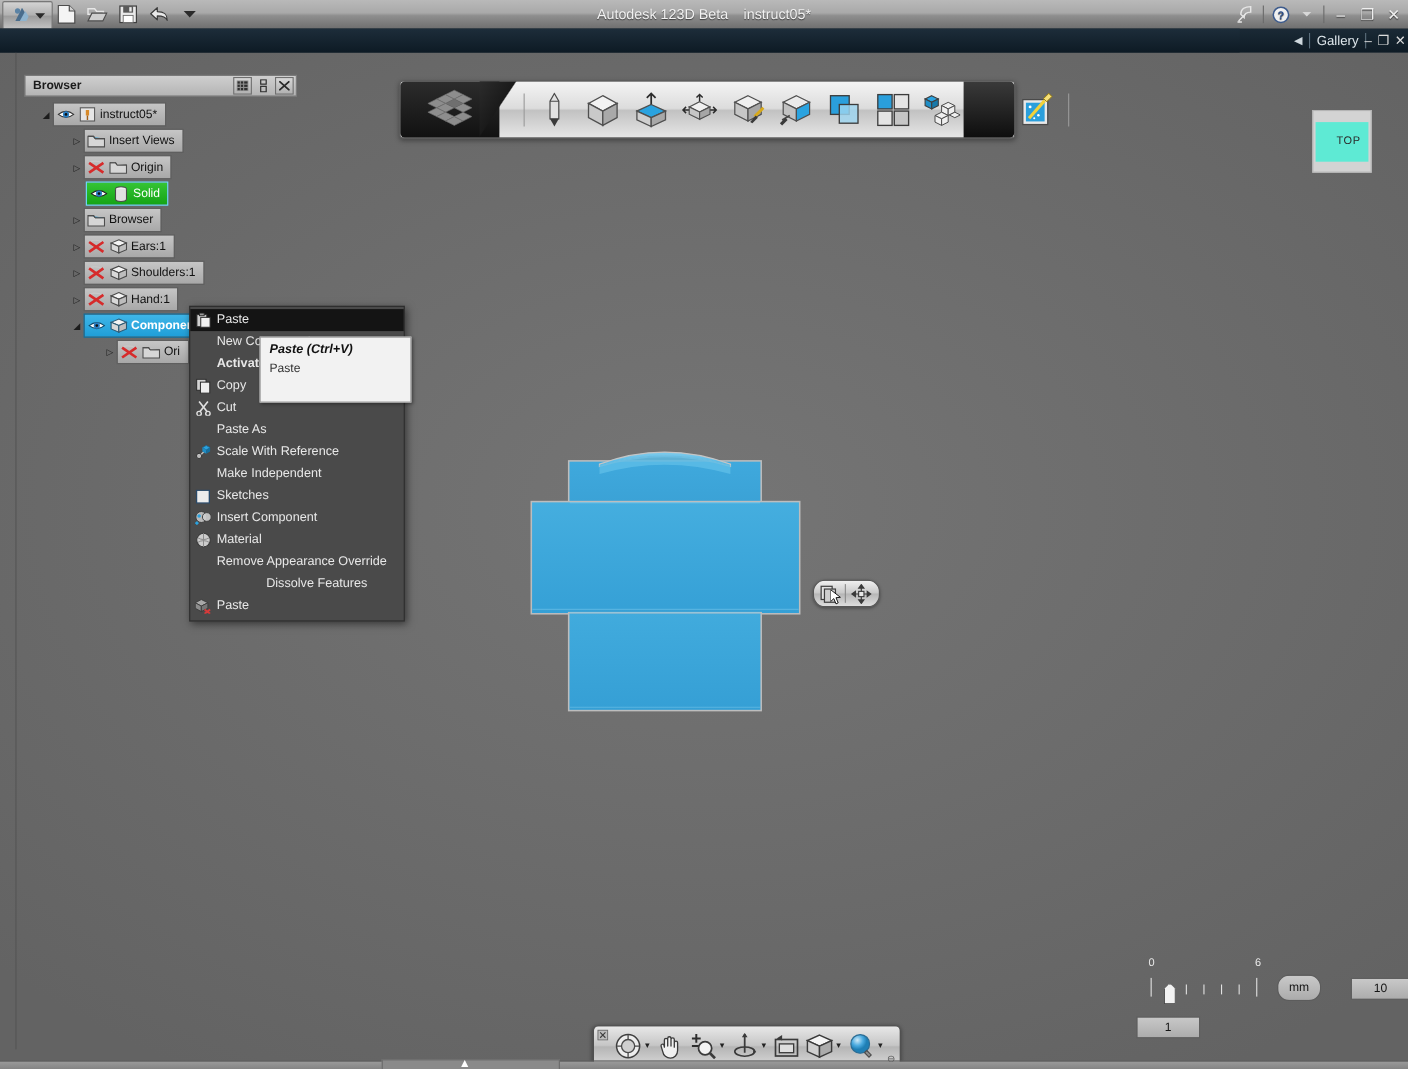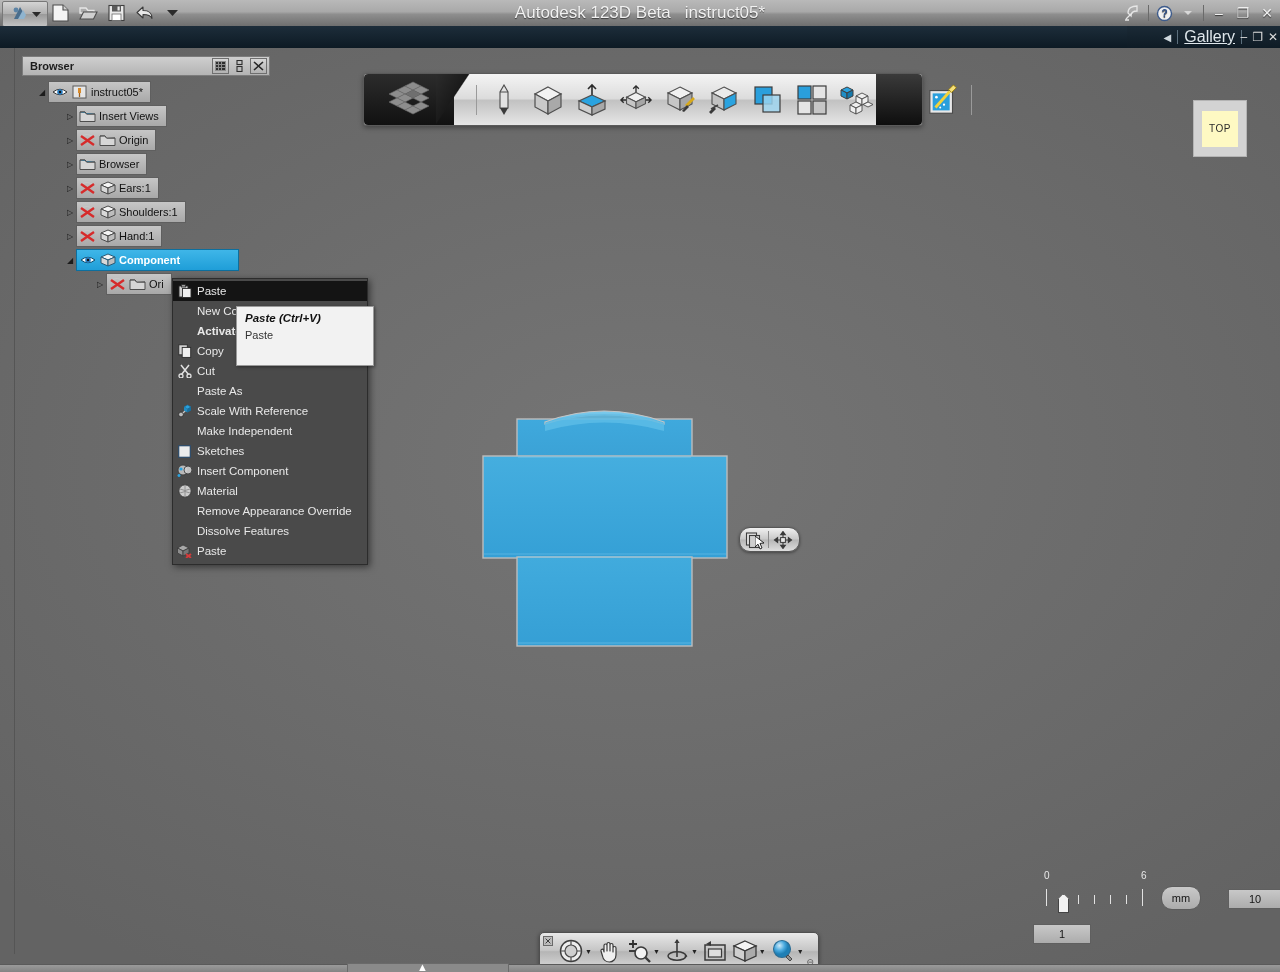--- a/index.html
+++ b/index.html
@@ -20,55 +20,55 @@
   .tb-app-btn{
     position:absolute;left:2px;top:1px;width:44px;height:24px;
     background:linear-gradient(to bottom,#d4d4d4,#b0b0b0 50%,#9a9a9a 51%,#c2c2c2);
     border:1px solid #787878;border-radius:2px;
     display:flex;align-items:center;justify-content:center;gap:2px;
   }
   .tb-icons{position:absolute;left:50px;top:2px;height:22px;display:flex;align-items:center;gap:8px;}
   .tb-icons .ic{width:20px;height:20px;display:flex;align-items:center;justify-content:center;}
   .tb-title{
     position:absolute;left:0;top:0;width:1280px;height:26px;line-height:26px;
-    text-align:center;color:#f2f2f2;font-size:17px;
+    text-align:center;color:#f2f2f2;font-size:13px;
     text-shadow:0 1px 1px rgba(0,0,0,.55);pointer-events:none;
   }
   .tb-title .doc{margin-left:14px;}
   .tb-right{position:absolute;right:4px;top:0;height:26px;display:flex;align-items:center;gap:6px;}
   .tb-sep{width:1px;height:16px;background:#6a6a6a;}
   .winbtn{width:18px;height:18px;display:flex;align-items:center;justify-content:center;
     color:#efefef;font-size:14px;text-shadow:0 1px 1px #333;}
 
   
   .gallerybar{
     position:absolute;left:0;top:26px;width:1280px;height:22px;
     background:linear-gradient(to bottom,#1b2a36,#0e1b25);
   }
   .gallerybar .left-fill{
     position:absolute;left:0;top:0;width:1127px;height:22px;
     background:linear-gradient(to bottom,#1d2d3a,#0d1a24);
   }
   .gallery-grp{position:absolute;right:38px;top:0;height:22px;display:flex;align-items:center;gap:6px;}
   .gallery-grp .arr{color:#cfd8de;font-size:10px;}
   .gallery-grp .bar{width:1px;height:14px;background:#5c6f7d;}
-  .gallery-grp .lbl{color:#dfe7ec;font-size:16px;text-decoration:underline;}
+  .gallery-grp .lbl{color:#dfe7ec;font-size:12px;}
   .panel-winbtns{position:absolute;right:2px;top:2px;height:18px;display:flex;align-items:center;gap:5px;}
   .panel-winbtns span{color:#dcdcdc;font-size:12px;}
 
   
   .viewport{
     position:absolute;left:0;top:48px;width:1280px;height:916px;
     background:
       radial-gradient(ellipse 900px 600px at 50% 45%, #757575 0%, #6d6d6d 45%, #636363 100%);
   }
   .vp-inner-border{position:absolute;left:14px;top:0;right:0;bottom:10px;border-left:1px solid #555;}
 
   
-  .browser{position:absolute;left:22px;top:56px;width:248px;}
+  .browser{position:absolute;left:22px;top:68px;width:248px;}
   .browser-hdr{
     position:relative;width:246px;height:18px;
     background:linear-gradient(to bottom,#cfcfcf,#b4b4b4);
     border:1px solid #7c7c7c;
     display:flex;align-items:center;
   }
   .browser-hdr .ttl{font-size:11px;font-weight:bold;color:#1c1c1c;margin-left:7px;}
   .hdr-btns{position:absolute;right:2px;top:1px;display:flex;align-items:center;gap:3px;}
   .hdr-btn{width:15px;height:14px;display:flex;align-items:center;justify-content:center;
     background:linear-gradient(to bottom,#d6d6d6,#b2b2b2);border:1px solid #6f6f6f;}
@@ -117,23 +117,23 @@
   .rb-sep{width:1px;height:30px;background:#9a9a9a;}
   .rb-btn{width:34px;height:34px;display:flex;align-items:center;justify-content:center;}
 
   
   .viewcube{
     position:absolute;left:1193px;top:100px;width:52px;height:55px;
     background:#d3d3d3;border:1px solid #b4b4b4;
     display:flex;align-items:center;justify-content:center;
   }
   .viewcube .inner{
-    width:36px;height:36px;background:#fef9c3;
+    width:36px;height:36px;background:#5eead4;
     display:flex;align-items:center;justify-content:center;
-    font-size:10px;color:#2b2b2b;letter-spacing:.5px;
+    font-size:10px;color:#2b2b2b;letter-spacing:.5px;padding-left:12px;
   }
 
   
   .model{position:absolute;left:0;top:0;width:1280px;height:916px;pointer-events:none;}
 
   
   .minitb{
     position:absolute;left:739px;top:527px;width:59px;height:23px;
     background:linear-gradient(to bottom,#f0f0f0,#c9c9c9 48%,#b6b6b6 52%,#dedede);
     border:1px solid #565656;border-radius:11px;
@@ -715,20 +715,38 @@
           <span class="ticon">
             <svg width="17" height="14" viewBox="0 0 17 14">
               <path d="M1 3 H6 L7.6 5 H16 V12.5 H1 Z" fill="#d6d6d6" stroke="#4d4d4d" stroke-width="1"></path>
               <path d="M1 3 H6 L7.6 5 H16" fill="#cfcfcf" stroke="#4d4d4d" stroke-width="1"></path>
             </svg>
           </span>
           <span class="lbl">Origin</span>
         </span>
       </div>
 
+      <div class="trow" style="padding-left:56px;">
+        <span class="tnode selgreen">
+          <span class="ticon">
+            <svg width="16" height="12" viewBox="0 0 16 12">
+              <path d="M1 6 Q8 0.5 15 6 Q8 11.5 1 6 Z" fill="#ffffff" stroke="#222" stroke-width="1"></path>
+              <circle cx="8" cy="6" r="2.8" fill="#2a7fc4"></circle>
+                <circle cx="8" cy="6" r="1.2" fill="#111"></circle>
+            </svg>
+          </span>
+          <span class="ticon">
+            <svg width="14" height="15" viewBox="0 0 14 15">
+              <ellipse cx="7" cy="3" rx="5" ry="2.2" fill="#f0f0f0" stroke="#4a4a4a" stroke-width="1"></ellipse>
+              <path d="M2 3 V12 A5 2.2 0 0 0 12 12 V3" fill="#e0e0e0" stroke="#4a4a4a" stroke-width="1"></path>
+            </svg>
+          </span>
+          <span class="lbl">Solid</span>
+        </span>
+      </div>
 
       <div class="trow" style="padding-left:42px;">
         <span class="twist">▷</span>
         <span class="tnode">
           <span class="ticon">
             <svg width="17" height="14" viewBox="0 0 17 14">
               <path d="M1 3 H6 L7.6 5 H16 V12.5 H1 Z" fill="#d6d6d6" stroke="#4d4d4d" stroke-width="1"></path>
               <path d="M1 3 H6 L7.6 5 H16" fill="#2a9fdc" stroke="#4d4d4d" stroke-width="1"></path>
             </svg>
           </span>
@@ -930,21 +948,21 @@
           <path d="M2 5 Q7 8 12 5 M2 9 Q7 6 12 9 M7 0.8 V13.2" stroke="#8a8a8a" stroke-width=".9" fill="none"></path>
         </svg>
       </span>
       <span class="clbl">Material</span>
     </div>
 
     <div class="ctxitem" style="padding-left:24px;align-items:center;">
       <span class="clbl">Remove Appearance Override</span>
     </div>
 
-    <div class="ctxitem" style="padding-left:24px;">
+    <div class="ctxitem" style="padding-left:36px;justify-content:center;">
       <span class="clbl">Dissolve Features</span>
     </div>
 
     <div class="ctxitem">
       <span class="cic">
         <svg width="15" height="14" viewBox="0 0 15 14">
           <path d="M6 1 L12 4 L6 7 L0.5 4 Z" fill="#a8a8a8" stroke="#3a3a3a" stroke-width=".8"></path>
           <path d="M0.5 4 V9 L6 12 V7 Z" fill="#8d8d8d" stroke="#3a3a3a" stroke-width=".8"></path>
           <path d="M12 4 V9 L6 12 V7 Z" fill="#767676" stroke="#3a3a3a" stroke-width=".8"></path>
           <path d="M9 10 L14 14 M14 10 L9 14" stroke="#d63a3a" stroke-width="1.8"></path>

